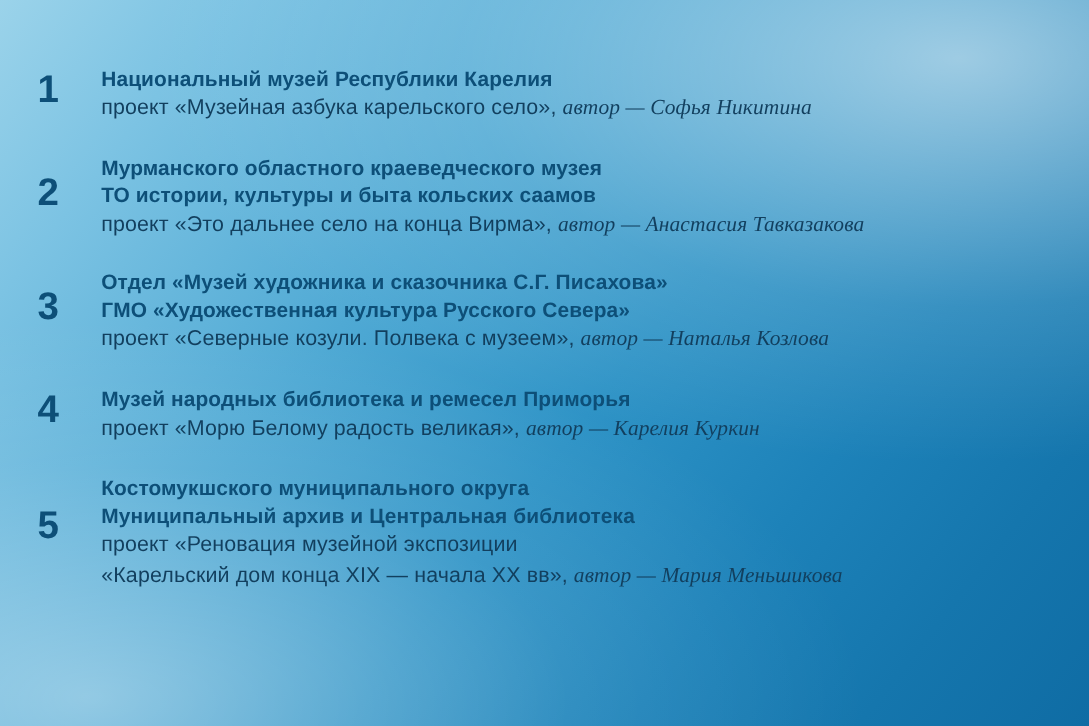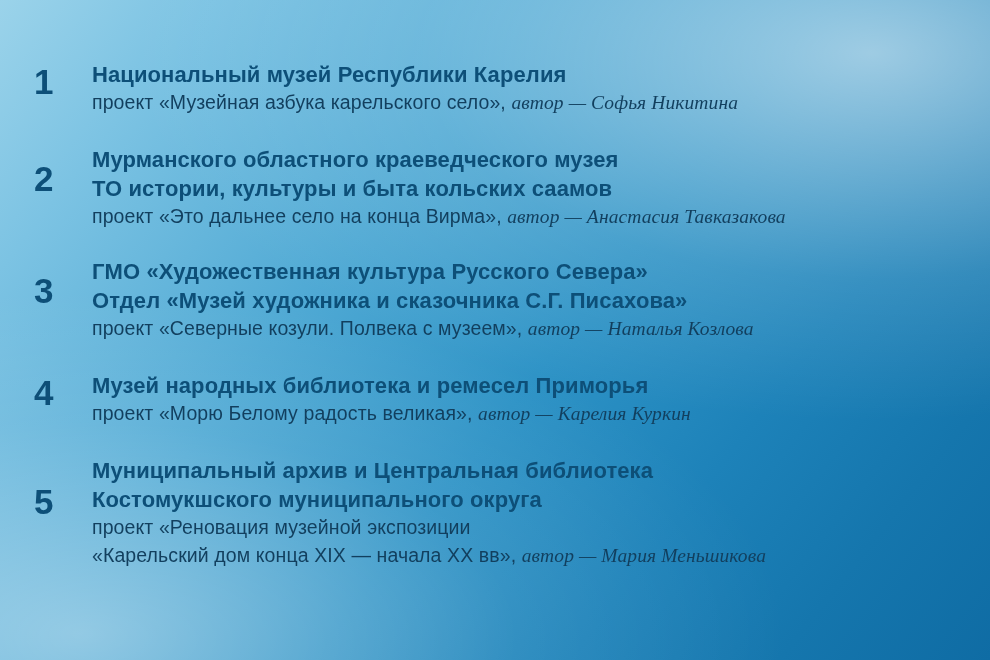--- a/index.html
+++ b/index.html
@@ -44,21 +44,21 @@
     font-weight: bold;
     line-height: 1.05;
     letter-spacing: 0;
   }
   .body {
     flex: 1 1 auto;
     padding-top: 2px;
   }
   .org {
     color: #0d4f78;
-    font-size: 22px;
+    font-size: 19px;
     font-weight: bold;
     line-height: 1.33;
     letter-spacing: 0.1px;
     white-space: nowrap;
   }
   .proj {
     color: #123f5e;
     font-size: 19.5px;
     font-weight: normal;
     line-height: 1.36;
@@ -101,38 +101,38 @@
       <div class="body">
         <div class="org">Мурманского областного краеведческого музея</div>
         <div class="org">ТО истории, культуры и быта кольских саамов</div>
         <div class="proj"><span>проект «Это дальнее село на конца Вирма», </span><span class="aut">автор — Анастасия Тавказакова</span></div>
       </div>
     </div>
 
     <div class="item n3">
       <div class="num">3</div>
       <div class="body">
+        <div class="org">Отдел «Музей художника и сказочника С.Г. Писахова»</div>
         <div class="org">ГМО «Художественная культура Русского Севера»</div>
-        <div class="org">Отдел «Музей художника и сказочника С.Г. Писахова»</div>
         <div class="proj"><span>проект «Северные козули. Полвека с музеем», </span><span class="aut">автор — Наталья Козлова</span></div>
       </div>
     </div>
 
     <div class="item n4">
       <div class="num">4</div>
       <div class="body">
         <div class="org">Музей народных библиотека и ремесел Приморья</div>
         <div class="proj"><span>проект «Морю Белому радость великая», </span><span class="aut">автор — Карелия Куркин</span></div>
       </div>
     </div>
 
     <div class="item n5">
       <div class="num">5</div>
       <div class="body">
+        <div class="org">Костомукшского муниципального округа</div>
         <div class="org">Муниципальный архив и Центральная библиотека</div>
-        <div class="org">Костомукшского муниципального округа</div>
         <div class="proj"><span>проект «Реновация музейной экспозиции</span><span class="aut"></span></div>
         <div class="proj"><span>«Карельский дом конца XIX — начала XX вв», </span><span class="aut">автор — Мария Меньшикова</span></div>
       </div>
     </div>
 
   </div>
 </div>
 
 </body></html>

